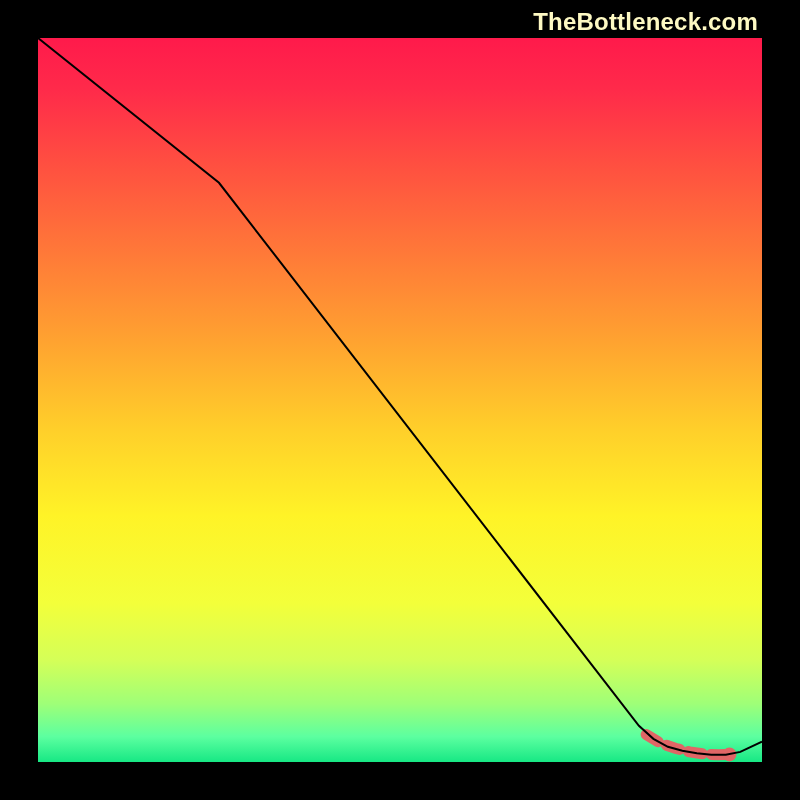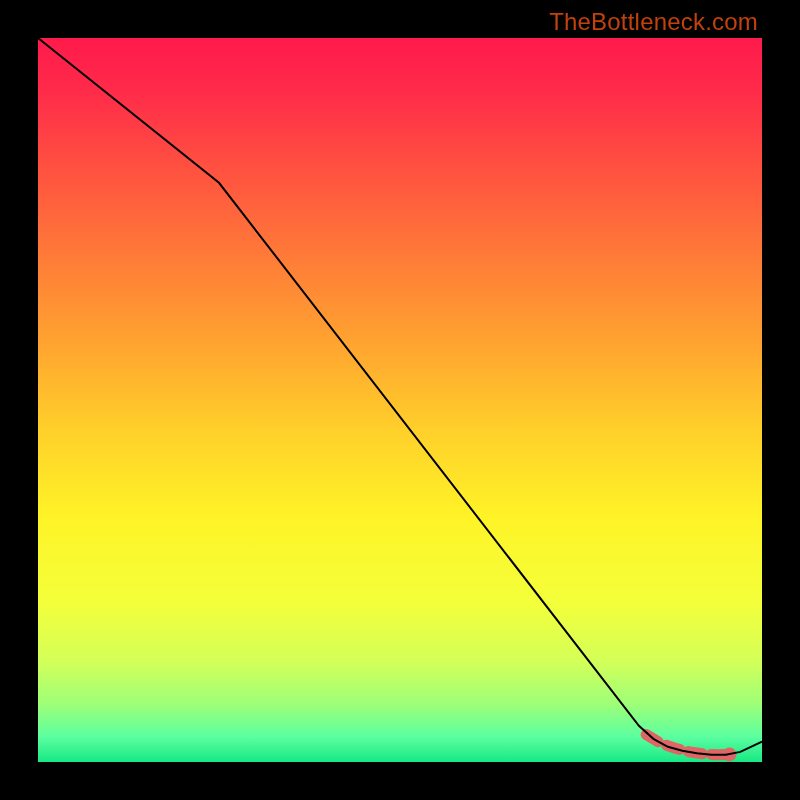--- a/index.html
+++ b/index.html
@@ -23,22 +23,22 @@
     top: 38px;
     width: 724px;
     height: 724px;
     
   }
   .watermark {
     position: absolute;
     top: 8px;
     right: 42px;
     font-size: 24px;
-    font-weight: 400;
-    color: #c2410c;
+    font-weight: 700;
+    color: #fef9c3;
     letter-spacing: 0.2px;
   }
   svg { display: block; }
 </style>
 </head>
 <body>
 
 <div class="frame">
   <div class="watermark">TheBottleneck.com</div>
 

